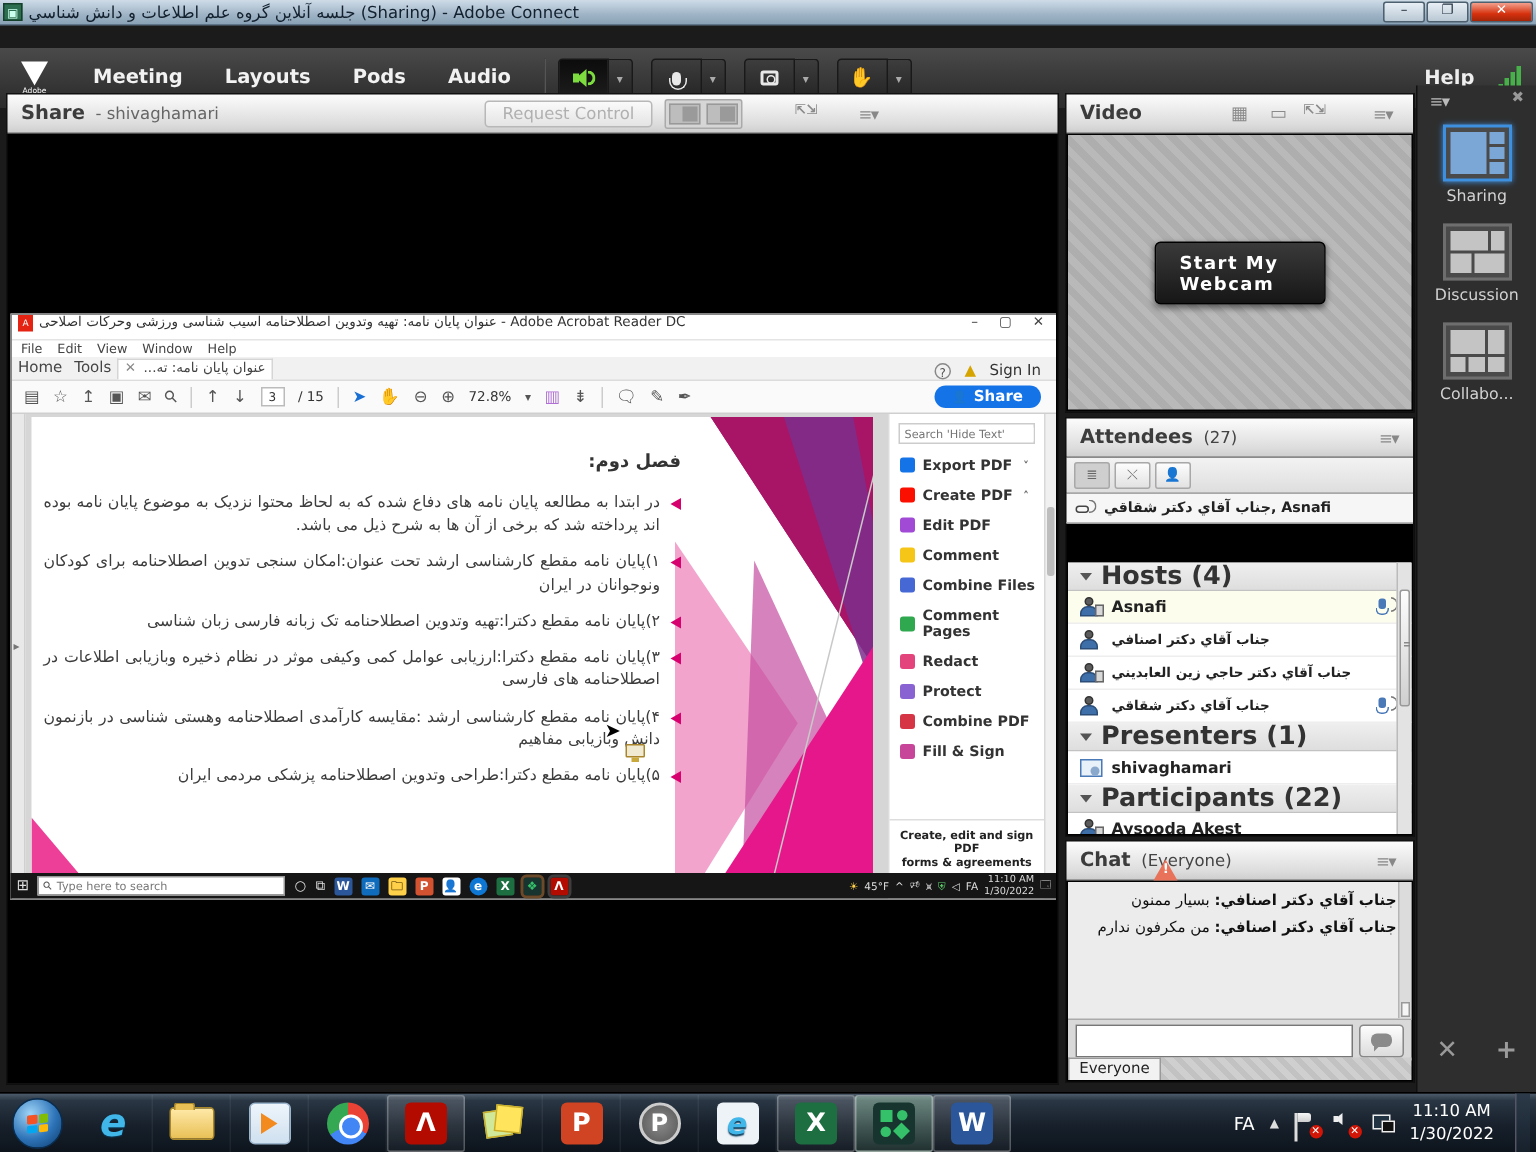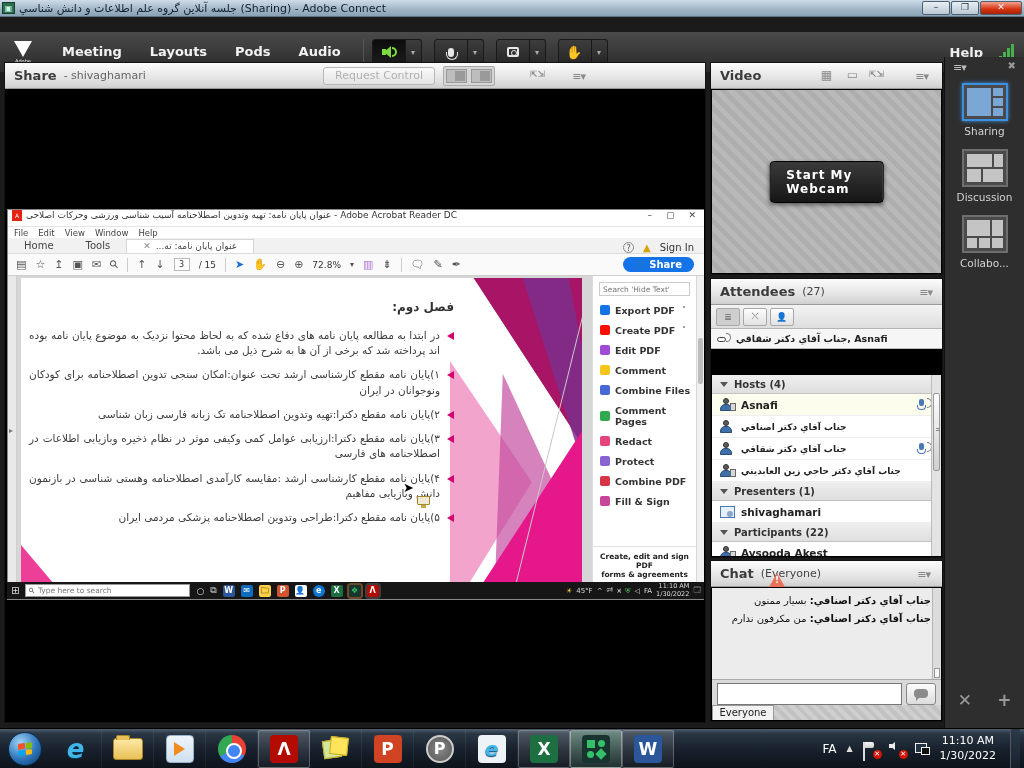--- a/index.html
+++ b/index.html
@@ -50,21 +50,21 @@
   .viewtgl span i{position:absolute;right:1px;top:1px;bottom:1px;left:40%;background:#9a9a9a;}
   .sharebody{position:absolute;left:1px;right:1px;top:27px;bottom:1px;background:#000;overflow:hidden;}
   .podarrow{position:absolute;font-size:8px;color:#777;}
   
   .pdfwin{position:absolute;left:1px;top:119px;width:698px;height:391px;background:#fff;border:1px solid #888;display:flex;flex-direction:column;}
   .pdf-title{height:17px;background:#fff;border-bottom:1px solid #e4e4e4;display:flex;align-items:flex-start;font-size:9px;color:#333;}
   .pdf-title .pico{width:10px;height:11px;background:#e42313;color:#fff;font-size:6px;display:flex;align-items:center;justify-content:center;margin:0 4px;}
   .pdf-title .ctr{margin-left:auto;display:flex;gap:14px;padding-right:8px;color:#444;font-size:9px;}
   .pdf-menu{height:11px;display:flex;gap:10px;font-size:8.5px;color:#444;padding-left:6px;align-items:center;}
   .pdf-tabs{height:16px;background:#f1f1f1;border-bottom:1px solid #dcdcdc;display:flex;align-items:flex-end;font-size:10px;color:#444;}
-  .pdf-tab{padding:1px 16px 2px;}
+  .pdf-tab{padding:1px 4px 2px;}
   .pdf-tab.doc{background:#fff;border:1px solid #d5d5d5;border-bottom:none;font-size:9px;display:flex;gap:5px;align-items:center;}
   .pdf-tabs .right{margin-left:auto;display:flex;align-items:center;gap:9px;padding-right:10px;font-size:10px;color:#333;}
   .pdf-toolbar{height:22px;background:#fafafa;border-bottom:1px solid #cfcfcf;display:flex;align-items:center;gap:9px;padding-left:8px;font-size:11px;color:#555;}
   .pdf-toolbar .sep{width:1px;height:14px;background:#ccc;}
   .pgbox{width:16px;height:13px;border:1px solid #bbb;font-size:8px;text-align:center;line-height:12px;color:#333;background:#fff;}
   .zoomtxt{font-size:9px;color:#333;}
   .sharebtn{margin-left:auto;margin-right:10px;background:#1473e6;color:#fff;border-radius:10px;font-size:10px;font-weight:bold;padding:2px 12px;display:flex;gap:4px;align-items:center;}
   .pdf-body{flex:1;display:flex;min-height:0;}
   .lstrip{width:9px;background:#e9e9e9;border-right:1px solid #d0d0d0;position:relative;}
   .pagewrap{flex:1;background:#d6d6d6;position:relative;overflow:hidden;}
@@ -105,21 +105,21 @@
   .tb10 .tray{margin-left:auto;display:flex;align-items:center;gap:4px;color:#ddd;font-size:7px;}
   .tb10 .clock{text-align:right;line-height:1.15;font-size:6.5px;}
   
   .stripesgray{background:repeating-linear-gradient(45deg,#b9b9b9 0 5px,#aeaeae 5px 10px);}
   .webcambtn{position:absolute;left:50%;top:50%;transform:translate(-50%,-50%);background:linear-gradient(#3a3a3a,#161616);border:1px solid #000;border-radius:4px;color:#fff;font-weight:bold;font-size:12px;letter-spacing:1px;padding:6px 16px;box-shadow:0 2px 4px rgba(0,0,0,.5);}
   .att-toolrow{height:24px;background:linear-gradient(#f3f3f3,#dedede);border-bottom:1px solid #b5b5b5;display:flex;align-items:center;gap:3px;padding-left:5px;}
   .attbtn{width:24px;height:18px;border:1px solid #a8a8a8;border-radius:2px;background:linear-gradient(#fdfdfd,#e2e2e2);display:flex;align-items:center;justify-content:center;color:#666;font-size:9px;}
   .attbtn.on{background:#cfcfcf;}
   .speakrow{height:20px;background:#f6f6f6;border-bottom:1px solid #bbb;display:flex;align-items:center;gap:5px;padding-left:6px;font-size:9.5px;color:#222;font-weight:bold;}
   .attlist{position:absolute;left:1px;right:1px;top:96px;bottom:1px;background:#fff;overflow:hidden;}
-  .grouphead{height:19px;background:linear-gradient(#efefef,#dedede);border-bottom:1px solid #c2c2c2;display:flex;align-items:center;gap:6px;font-size:10px;font-weight:bold;color:#333;padding-left:8px;}
+  .grouphead{height:19px;background:linear-gradient(#efefef,#dedede);border-bottom:1px solid #c2c2c2;display:flex;align-items:center;gap:6px;font-size:17px;font-weight:bold;color:#333;padding-left:8px;}
   .tri-down{width:0;height:0;border-left:4px solid transparent;border-right:4px solid transparent;border-top:5px solid #555;}
   .attrow{height:22px;display:flex;align-items:center;gap:6px;padding-left:8px;font-size:10.5px;color:#222;border-bottom:1px solid #eee;background:#fff;position:relative;}
   .attrow.fa{font-size:9px;font-weight:bold;}
   .persona{position:relative;width:15px;height:14px;flex:none;}
   .persona .head{position:absolute;left:3px;top:0;width:6px;height:6px;border-radius:50%;background:#5b5b5b;border:1px solid #333;}
   .persona .bod{position:absolute;left:0;top:6px;width:12px;height:7px;border-radius:5px 5px 0 0;background:#3f6fa8;border:1px solid #2b4d77;}
   .persona .badge{position:absolute;right:-1px;top:5px;width:6px;height:8px;background:#d8d8d8;border:1px solid #666;}
   .ic-voice{position:relative;width:16px;height:13px;margin-left:auto;margin-right:8px;flex:none;}
   .ic-voice .m{position:absolute;left:2px;top:1px;width:5px;height:7px;background:#4a79b8;border-radius:2px;}
   .ic-voice .s{position:absolute;left:0;top:7px;width:9px;height:5px;border:1.2px solid #4a79b8;border-top:none;border-radius:0 0 4px 4px;}
@@ -510,35 +510,35 @@
         <span class="persona">
             <span class="head"></span>
             <span class="bod"></span>
           </span>
         <span>جناب آقاي دكتر اصنافي</span>
       </div>
       <div class="attrow fa">
         <span class="persona">
             <span class="head"></span>
             <span class="bod"></span>
+            <span class="badge"></span>
+          </span>
+        <span>جناب آقاي دكتر حاجي زين العابديني</span>
+      </div>
+      <div class="attrow fa">
+        <span class="persona">
+            <span class="head"></span>
+            <span class="bod"></span>
           </span>
         <span>جناب آقاي دكتر شقاقي</span>
         <span class="ic-voice">
             <span class="m"></span>
             <span class="s"></span>
             <span class="w"></span>
           </span>
-      </div>
-      <div class="attrow fa">
-        <span class="persona">
-            <span class="head"></span>
-            <span class="bod"></span>
-            <span class="badge"></span>
-          </span>
-        <span>جناب آقاي دكتر حاجي زين العابديني</span>
       </div>
       <div class="grouphead">
           <span class="tri-down"></span>
           <span>Presenters (1)</span>
         </div>
       <div class="attrow">
         <span class="ic-screenp"></span>
         <b>shivaghamari</b>
       </div>
       <div class="grouphead">

